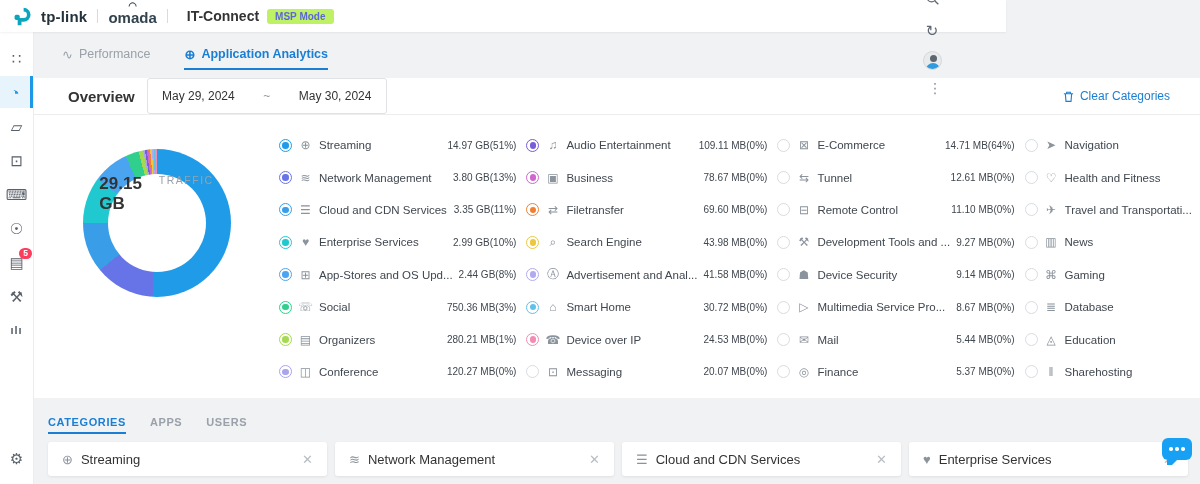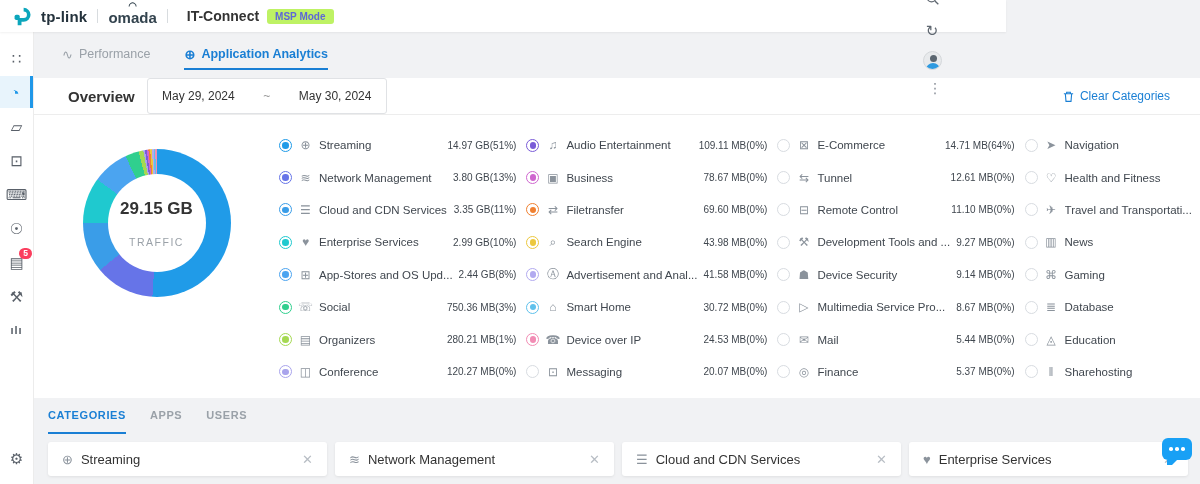--- a/index.html
+++ b/index.html
@@ -55,36 +55,36 @@
   .date-range { margin-left:12px; width:240px; height:36px; border:1px solid #e0e2e5; border-radius:3px;
                 display:flex; align-items:center; justify-content:space-around; font-size:12px; color:#333; cursor:pointer; }
   .date-sep { color:#999; }
   .clear-btn { margin-left:auto; display:flex; align-items:center; gap:5px; font-size:12px; font-weight:normal;
                color:#1a7fd4; cursor:pointer; }
 
   .panel-body { display:flex; height:282px; }
   .donut-wrap { width:245px; flex:none; display:flex; justify-content:center; padding-top:34px; }
   .donut { width:148px; height:148px; border-radius:50%; position:relative; }
   .donut-hole { position:absolute; inset:25px; background:#fff; border-radius:50%;
-                display:flex; flex-direction:column; align-items:center; justify-content:center; gap:17px; }
+                display:flex; flex-direction:row; align-items:flex-start; justify-content:center; gap:17px; }
   .donut-val { font-size:17px; font-weight:bold; color:#333; }
   .donut-cap { font-size:10.5px; color:#9aa1a8; letter-spacing:1.5px; }
 
   #legend { flex:1; display:grid; grid-template-rows:repeat(8,32.4px); grid-auto-flow:column;
             grid-auto-columns:1fr; padding:14px 14px 0 0; }
   .lg-item { display:flex; align-items:center; gap:6px; padding-right:10px; cursor:pointer; }
   .radio { width:13px; height:13px; border-radius:50%; border:1.5px solid #d8dce1; background:#fff; position:relative; flex:none; }
   .radio.on { border-color:var(--c); }
   .radio.on::after { content:""; position:absolute; inset:2.2px; border-radius:50%; background:var(--c); }
   .lg-icon { width:15px; text-align:center; color:#8b939c; font-size:12px; flex:none; }
   .lg-label { flex:1; font-size:11.5px; color:#40474f; white-space:nowrap; overflow:hidden; text-overflow:ellipsis; }
   .lg-value { font-size:10px; color:#40474f; white-space:nowrap; }
 
   
-  .footer-tabs { display:flex; gap:24px; padding:11px 0 0 14px; height:36px; }
+  .footer-tabs { display:flex; gap:24px; padding:18px 0 0 14px; height:36px; }
   .ftab { font-size:11px; font-weight:bold; letter-spacing:.6px; color:#9aa1a8; padding-bottom:5px;
           border-bottom:2px solid transparent; cursor:pointer; }
   .ftab.active { color:#1a7fd4; border-bottom-color:#1a7fd4; }
   .cards-row { display:flex; gap:8px; padding:8px 12px 0 14px; }
   .cat-card { flex:1; height:34px; background:#fff; border-radius:3px; box-shadow:0 1px 3px rgba(0,0,0,.08);
               display:flex; align-items:center; padding:0 12px 0 14px; gap:8px; }
   .cc-icon { color:#8b939c; font-size:13px; }
   .cc-label { font-size:13px; color:#333; flex:1; white-space:nowrap; overflow:hidden; }
   .cc-close { color:#b7bdc4; font-size:13px; cursor:pointer; padding:0 2px; }
 

